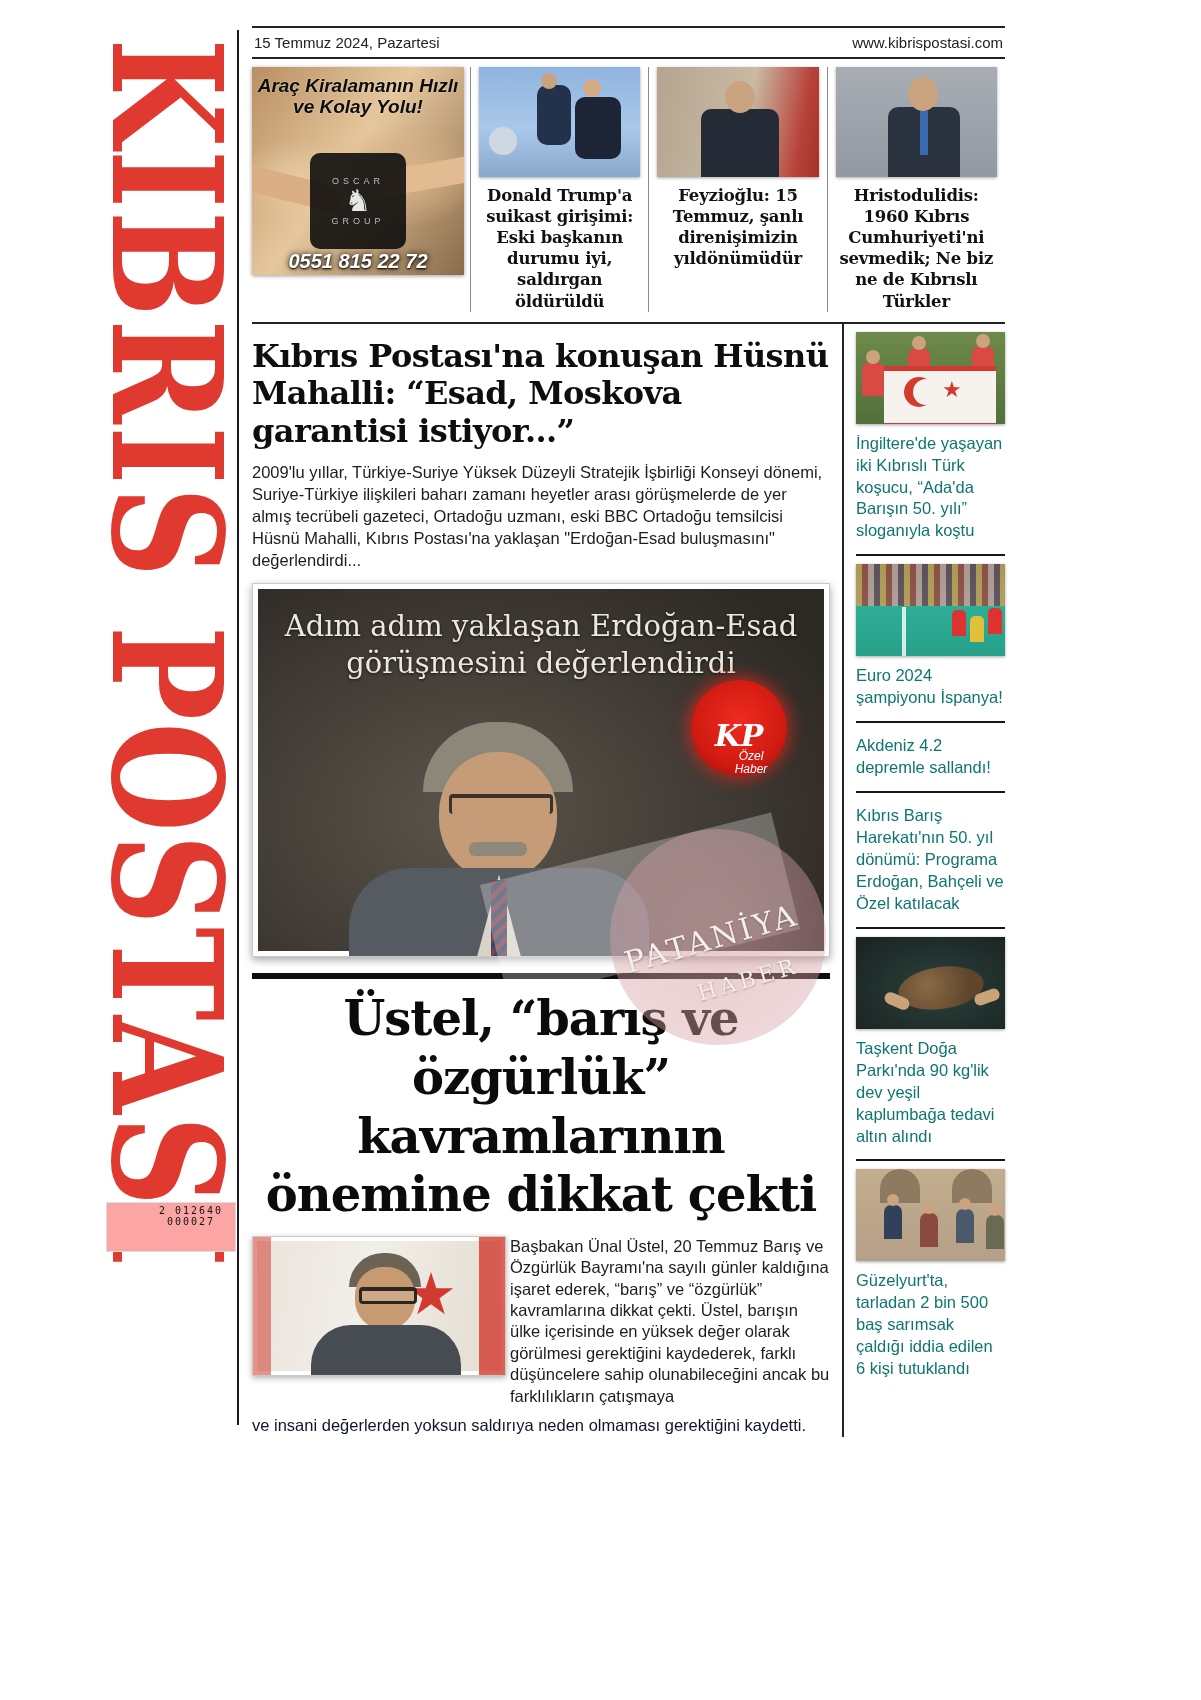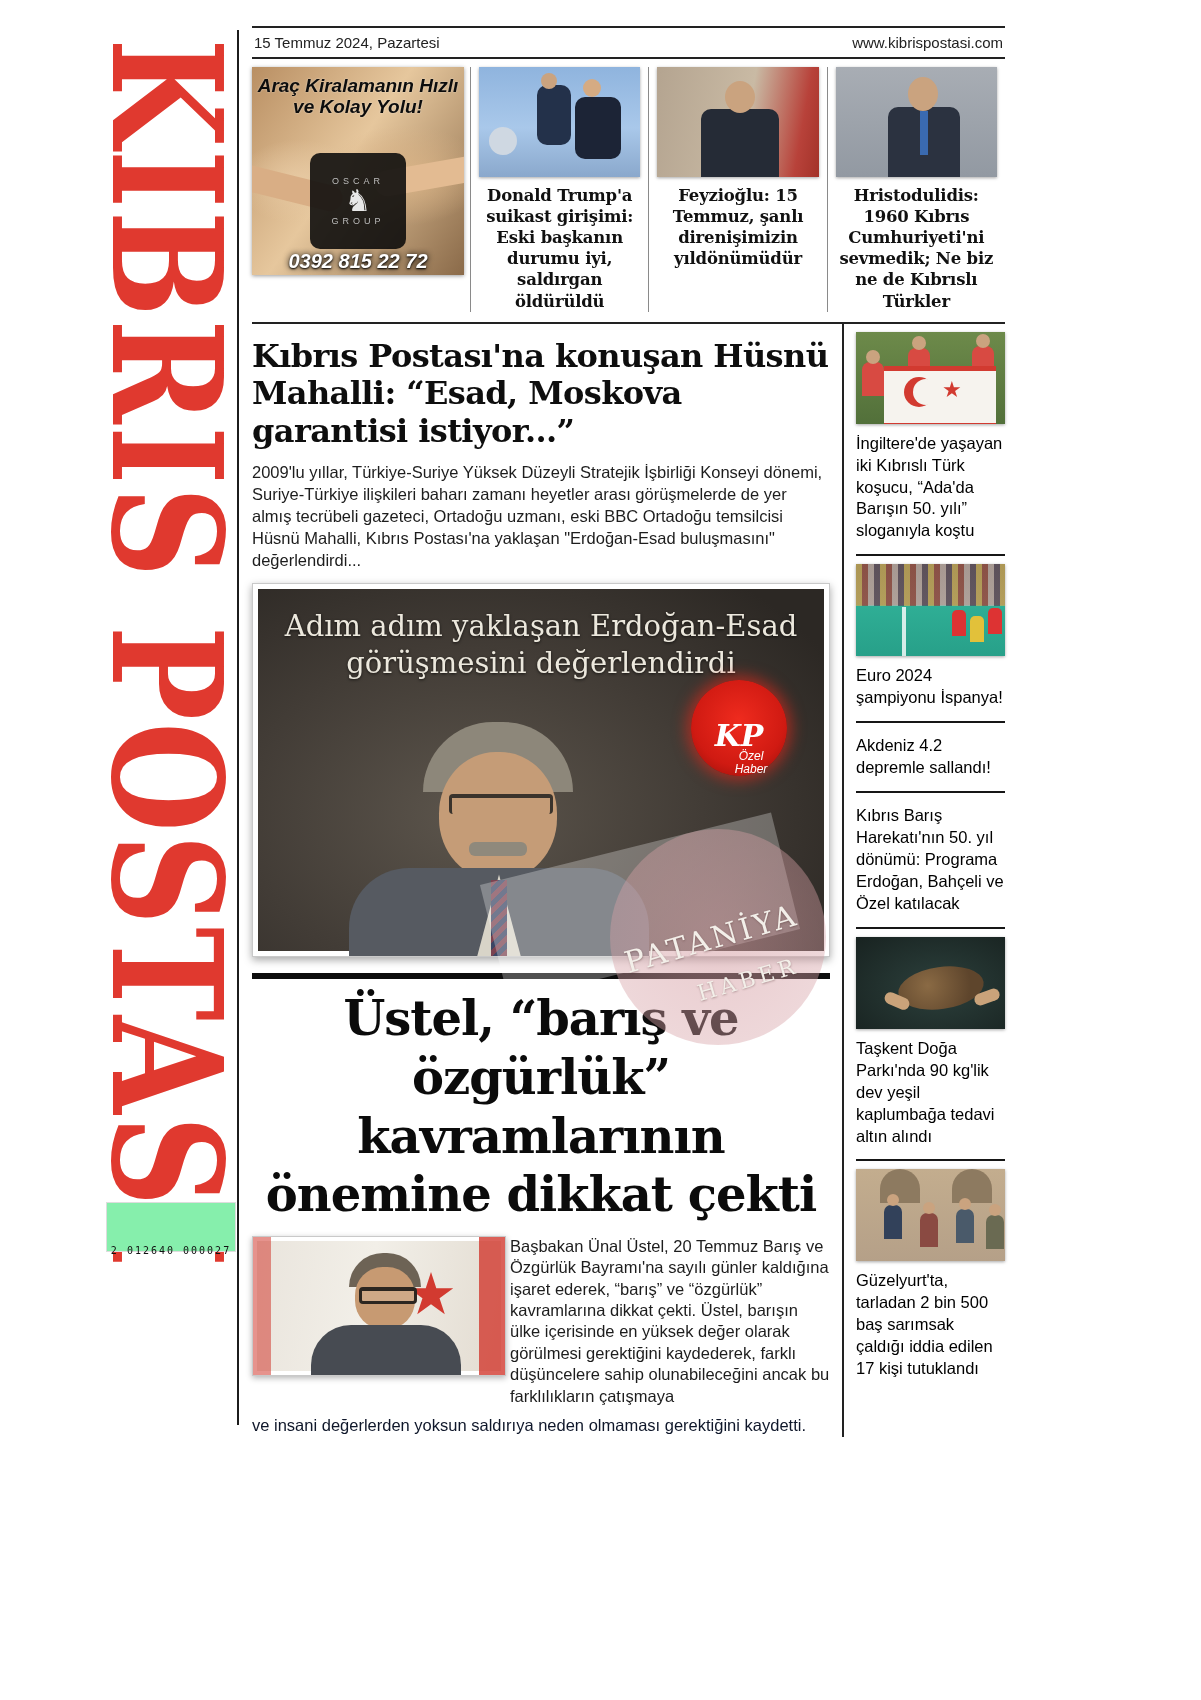--- a/index.html
+++ b/index.html
@@ -5,22 +5,22 @@
   html,body{margin:0;padding:0;background:#ffffff;}
   .page{position:relative;width:1201px;height:1700px;background:#fff;overflow:hidden;
         font-family:"Liberation Sans",sans-serif;color:#151515;}
 
   
   .masthead-rule{position:absolute;left:237px;top:30px;width:2px;height:1395px;background:#1c1c1c;}
   .masthead-title{position:absolute;left:228px;top:38px;width:1180px;line-height:105px;
         transform:rotate(90deg) scaleY(1.2);transform-origin:0 0;
         font-family:"DejaVu Serif",serif;font-weight:700;font-size:126px;letter-spacing:2px;
         color:#e0392f;white-space:nowrap;}
-  .barcode{position:absolute;left:106px;top:1202px;width:128px;height:48px;background:#86efac;
-        border:1px solid #ddd;display:flex;flex-direction:column;align-items:stretch;gap:40px;}
+  .barcode{position:absolute;left:106px;top:1202px;width:128px;height:48px;background:#fca5a5;
+        border:1px solid #ddd;display:flex;flex-direction:row;align-items:stretch;gap:40px;}
   .barcode .bars{height:30px;background:repeating-linear-gradient(90deg,
         #111 0 2px,#fff 2px 4px,#111 4px 5px,#fff 5px 9px,#111 9px 12px,#fff 12px 14px,
         #111 14px 15px,#fff 15px 18px);}
   .barcode .num{font-family:"DejaVu Sans Mono",monospace;font-size:10px;letter-spacing:2px;
         text-align:center;color:#111;padding-top:2px;}
 
   
   .content{position:absolute;left:252px;top:26px;width:753px;}
 
   .topbar{display:flex;justify-content:space-between;align-items:center;
@@ -129,21 +129,21 @@
   .ustel-photo .uglass{position:absolute;left:106px;top:50px;width:52px;height:10px;border:3px solid #2c2620;border-top-width:4px;border-radius:4px;background:rgba(255,255,255,.15);}
   .ustel-photo .usuit{position:absolute;left:58px;top:88px;width:150px;height:52px;border-radius:40px 40px 0 0;background:#474b52;}
   .bottom-text{flex:1;padding-left:4px;font-size:16.5px;line-height:1.3;color:#1d1d1d;}
   .tail-line{margin:8px 0 0 0;font-size:16.5px;line-height:1.3;color:#0f172a;}
 
   
   .sb-item{padding:8px 0 2px 0;}
   .sb-item + .sb-item{border-top:2px solid #161616;}
   .sb-thumb{width:100%;height:92px;position:relative;overflow:hidden;margin-bottom:9px;
         box-shadow:0 1px 3px rgba(0,0,0,.35);}
-  .sb-cap{font-size:16.5px;line-height:1.33;color:#000000;margin:4px 0 10px 0;}
+  .sb-cap{font-size:16.5px;line-height:1.33;color:#0f766e;margin:4px 0 10px 0;}
 
   .ph-run{background:linear-gradient(#6d8a4a 0%,#52703a 100%);}
   .ph-run .flag{position:absolute;left:28px;top:34px;width:112px;height:52px;background:#f6f3ee;
         border-top:5px solid #d23a30;border-bottom:5px solid #d23a30;}
   .ph-run .cres{position:absolute;left:20px;top:6px;width:30px;height:30px;border-radius:50%;
         background:#d23a30;}
   .ph-run .cres::after{content:"";position:absolute;left:9px;top:2px;width:26px;height:26px;border-radius:50%;background:#f6f3ee;}
   .ph-run .star{position:absolute;left:58px;top:8px;color:#d23a30;font-size:22px;line-height:22px;}
   .ph-run .runner{position:absolute;width:22px;height:34px;border-radius:8px 8px 0 0;background:#d84a42;}
   .ph-run .rhead{position:absolute;width:14px;height:14px;border-radius:50%;background:#caa37f;}
@@ -186,21 +186,21 @@
       <div class="teaser ad">
         <div class="ad-box">
           <div class="ad-title">Araç Kiralamanın Hızlı ve Kolay Yolu!</div>
           <div class="hand left"></div>
           <div class="hand right"></div>
           <div class="logo-box">
             <span class="brand">OSCAR</span>
             <span class="horse">♞</span>
             <span class="brand">GROUP</span>
           </div>
-          <div class="phone">0392 815 22 72</div>
+          <div class="phone">0551 815 22 72</div>
         </div>
       </div>
 
       <div class="teaser">
         <div class="thumb ph-trump">
           <div class="blob" style="left:58px;top:18px;width:34px;height:60px;background:#23314a;border-radius:10px;"></div>
           <div class="blob" style="left:62px;top:6px;width:16px;height:16px;background:#caa37f;"></div>
           <div class="blob" style="left:96px;top:30px;width:46px;height:62px;background:#1c2436;border-radius:10px;"></div>
           <div class="blob" style="left:104px;top:12px;width:18px;height:18px;background:#d5ab83;"></div>
           <div class="blob" style="left:10px;top:60px;width:28px;height:28px;background:#cfd8e2;"></div>
@@ -330,19 +330,19 @@
             <div class="arch" style="left:96px;"></div>
             <div class="p" style="left:28px;top:36px;background:#32415a;"></div>
             <div class="ph-head" style="left:31px;top:25px;"></div>
             <div class="p" style="left:64px;top:44px;background:#8a4a42;"></div>
             <div class="ph-head" style="left:67px;top:33px;"></div>
             <div class="p" style="left:100px;top:40px;background:#4a5a6a;"></div>
             <div class="ph-head" style="left:103px;top:29px;"></div>
             <div class="p" style="left:130px;top:46px;background:#6a6a52;"></div>
             <div class="ph-head" style="left:133px;top:35px;"></div>
           </div>
-          <p class="sb-cap">Güzelyurt'ta, tarladan 2 bin 500 baş sarımsak çaldığı iddia edilen 17 kişi tutuklandı</p>
+          <p class="sb-cap">Güzelyurt'ta, tarladan 2 bin 500 baş sarımsak çaldığı iddia edilen 6 kişi tutuklandı</p>
         </div>
 
       </div>
     </div>
   </div>
 </div>
 
 </body></html>

